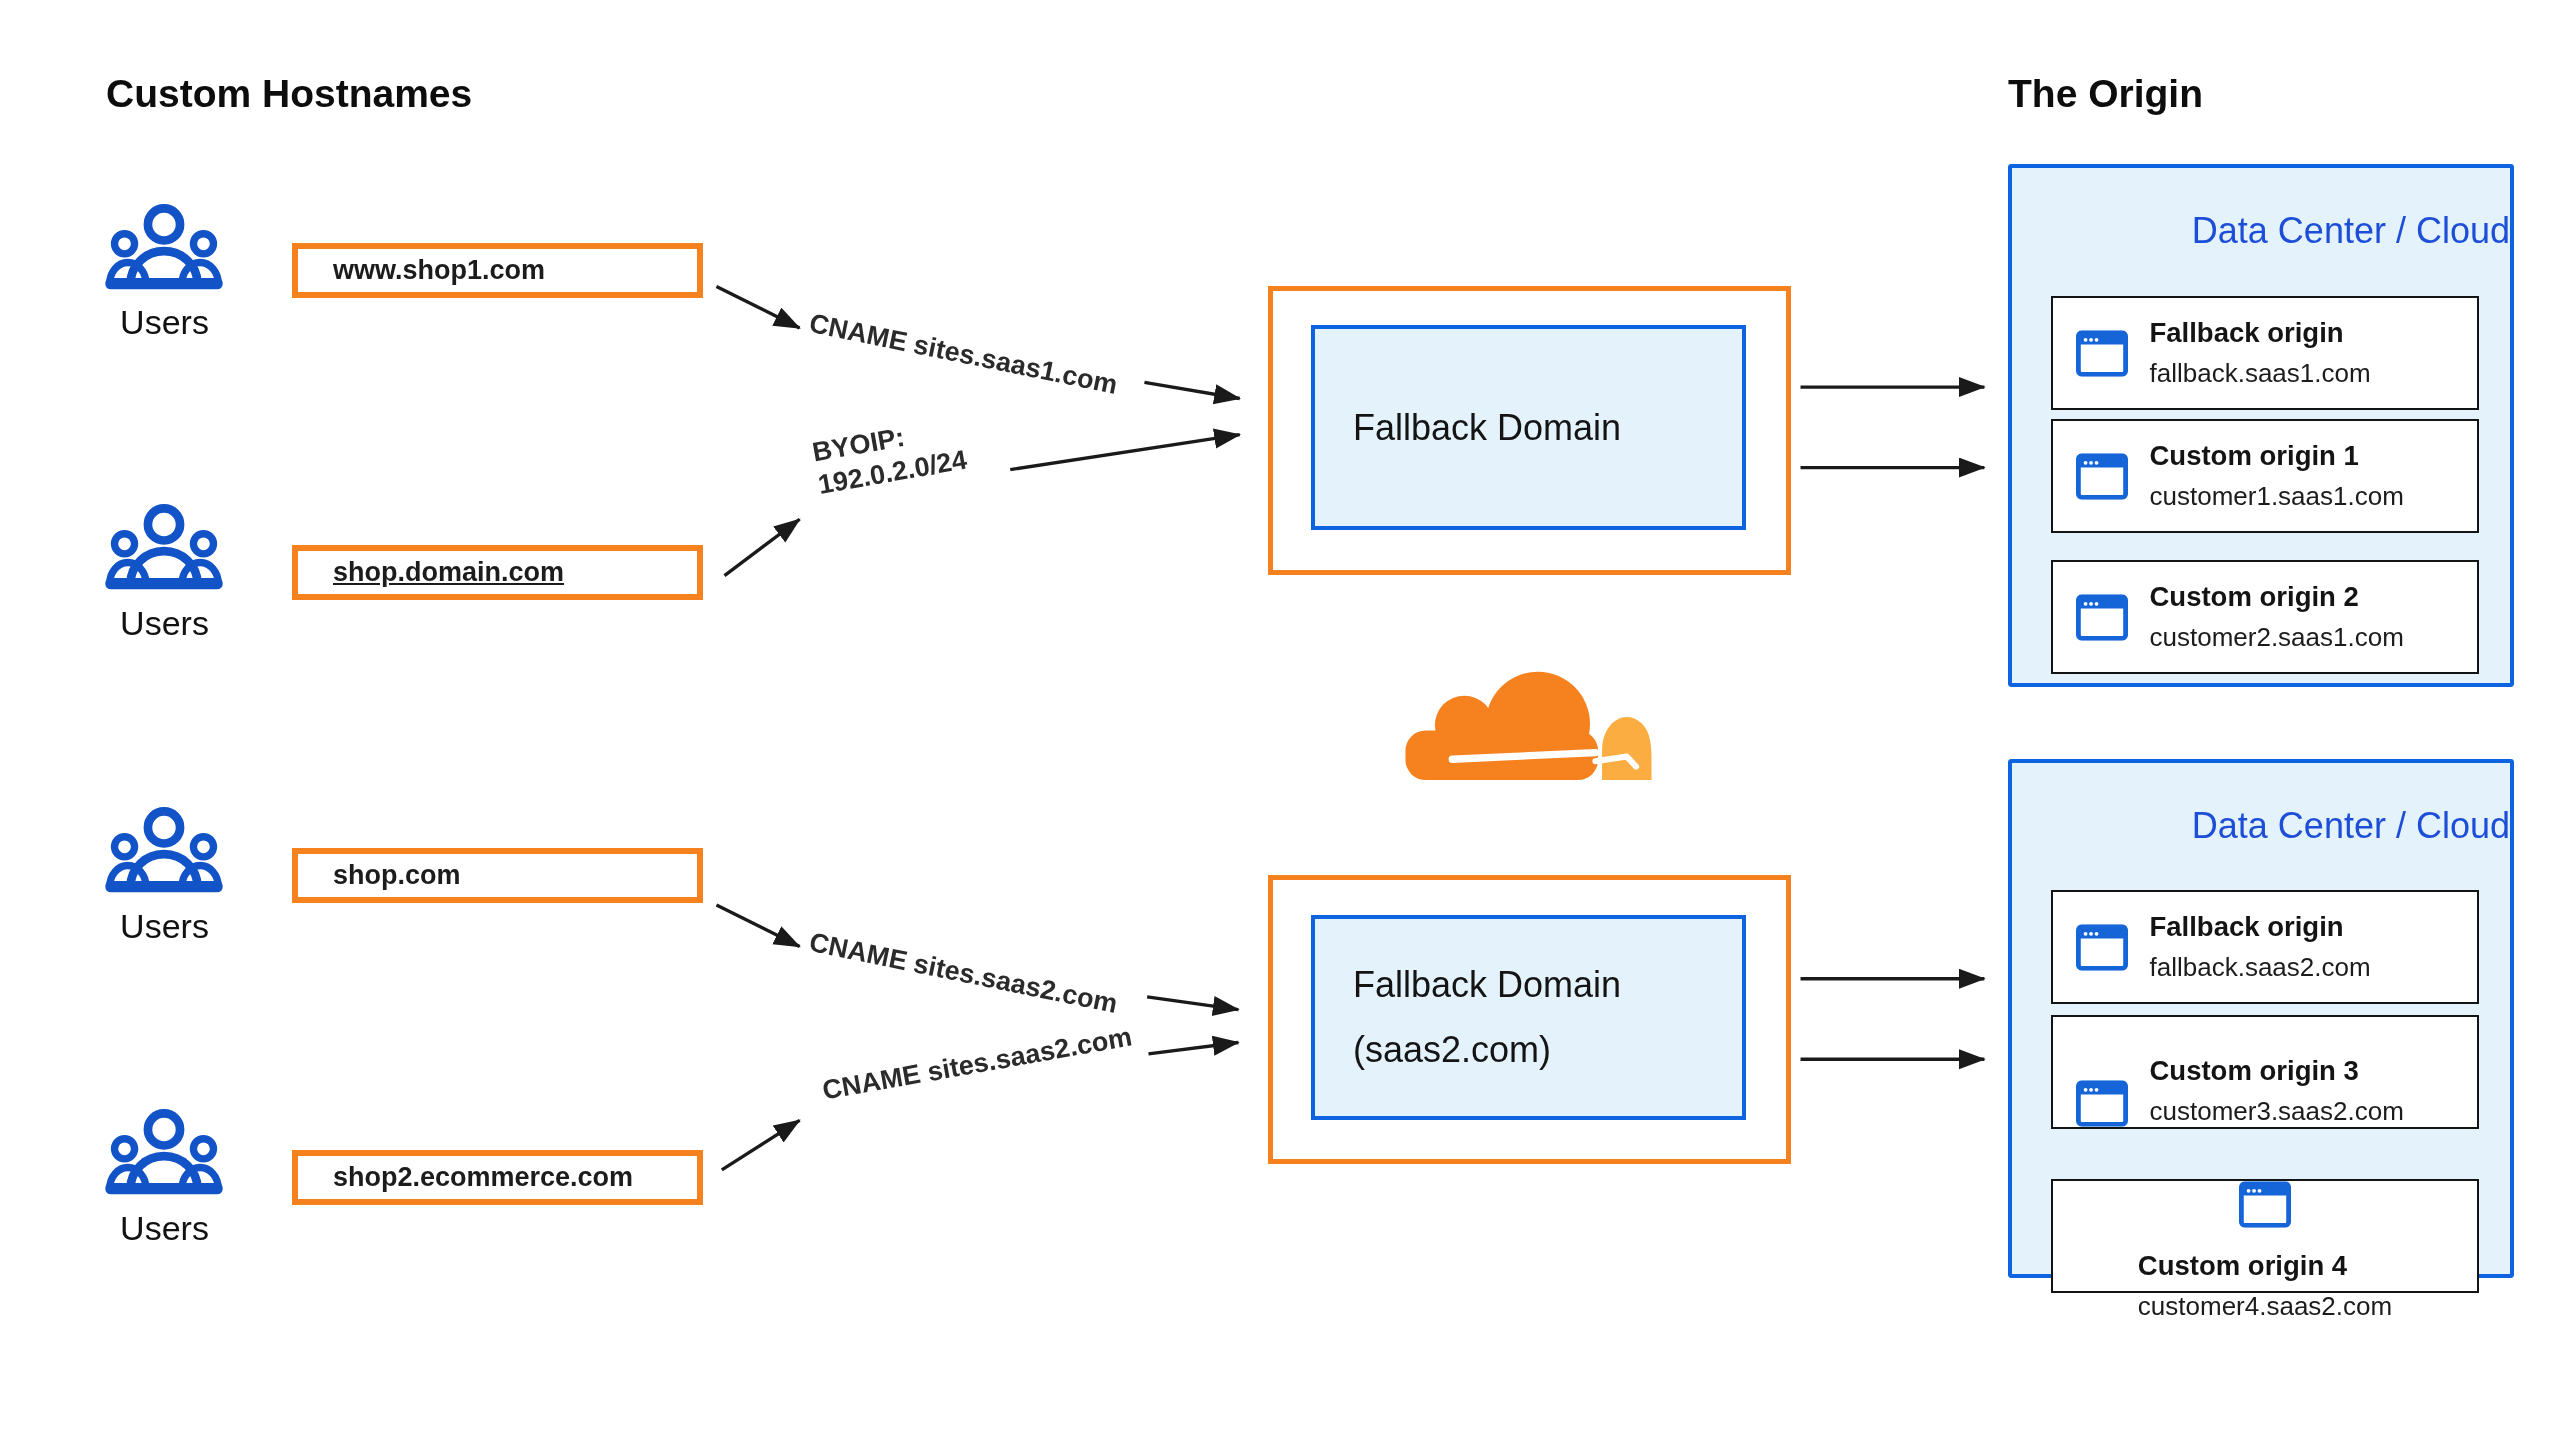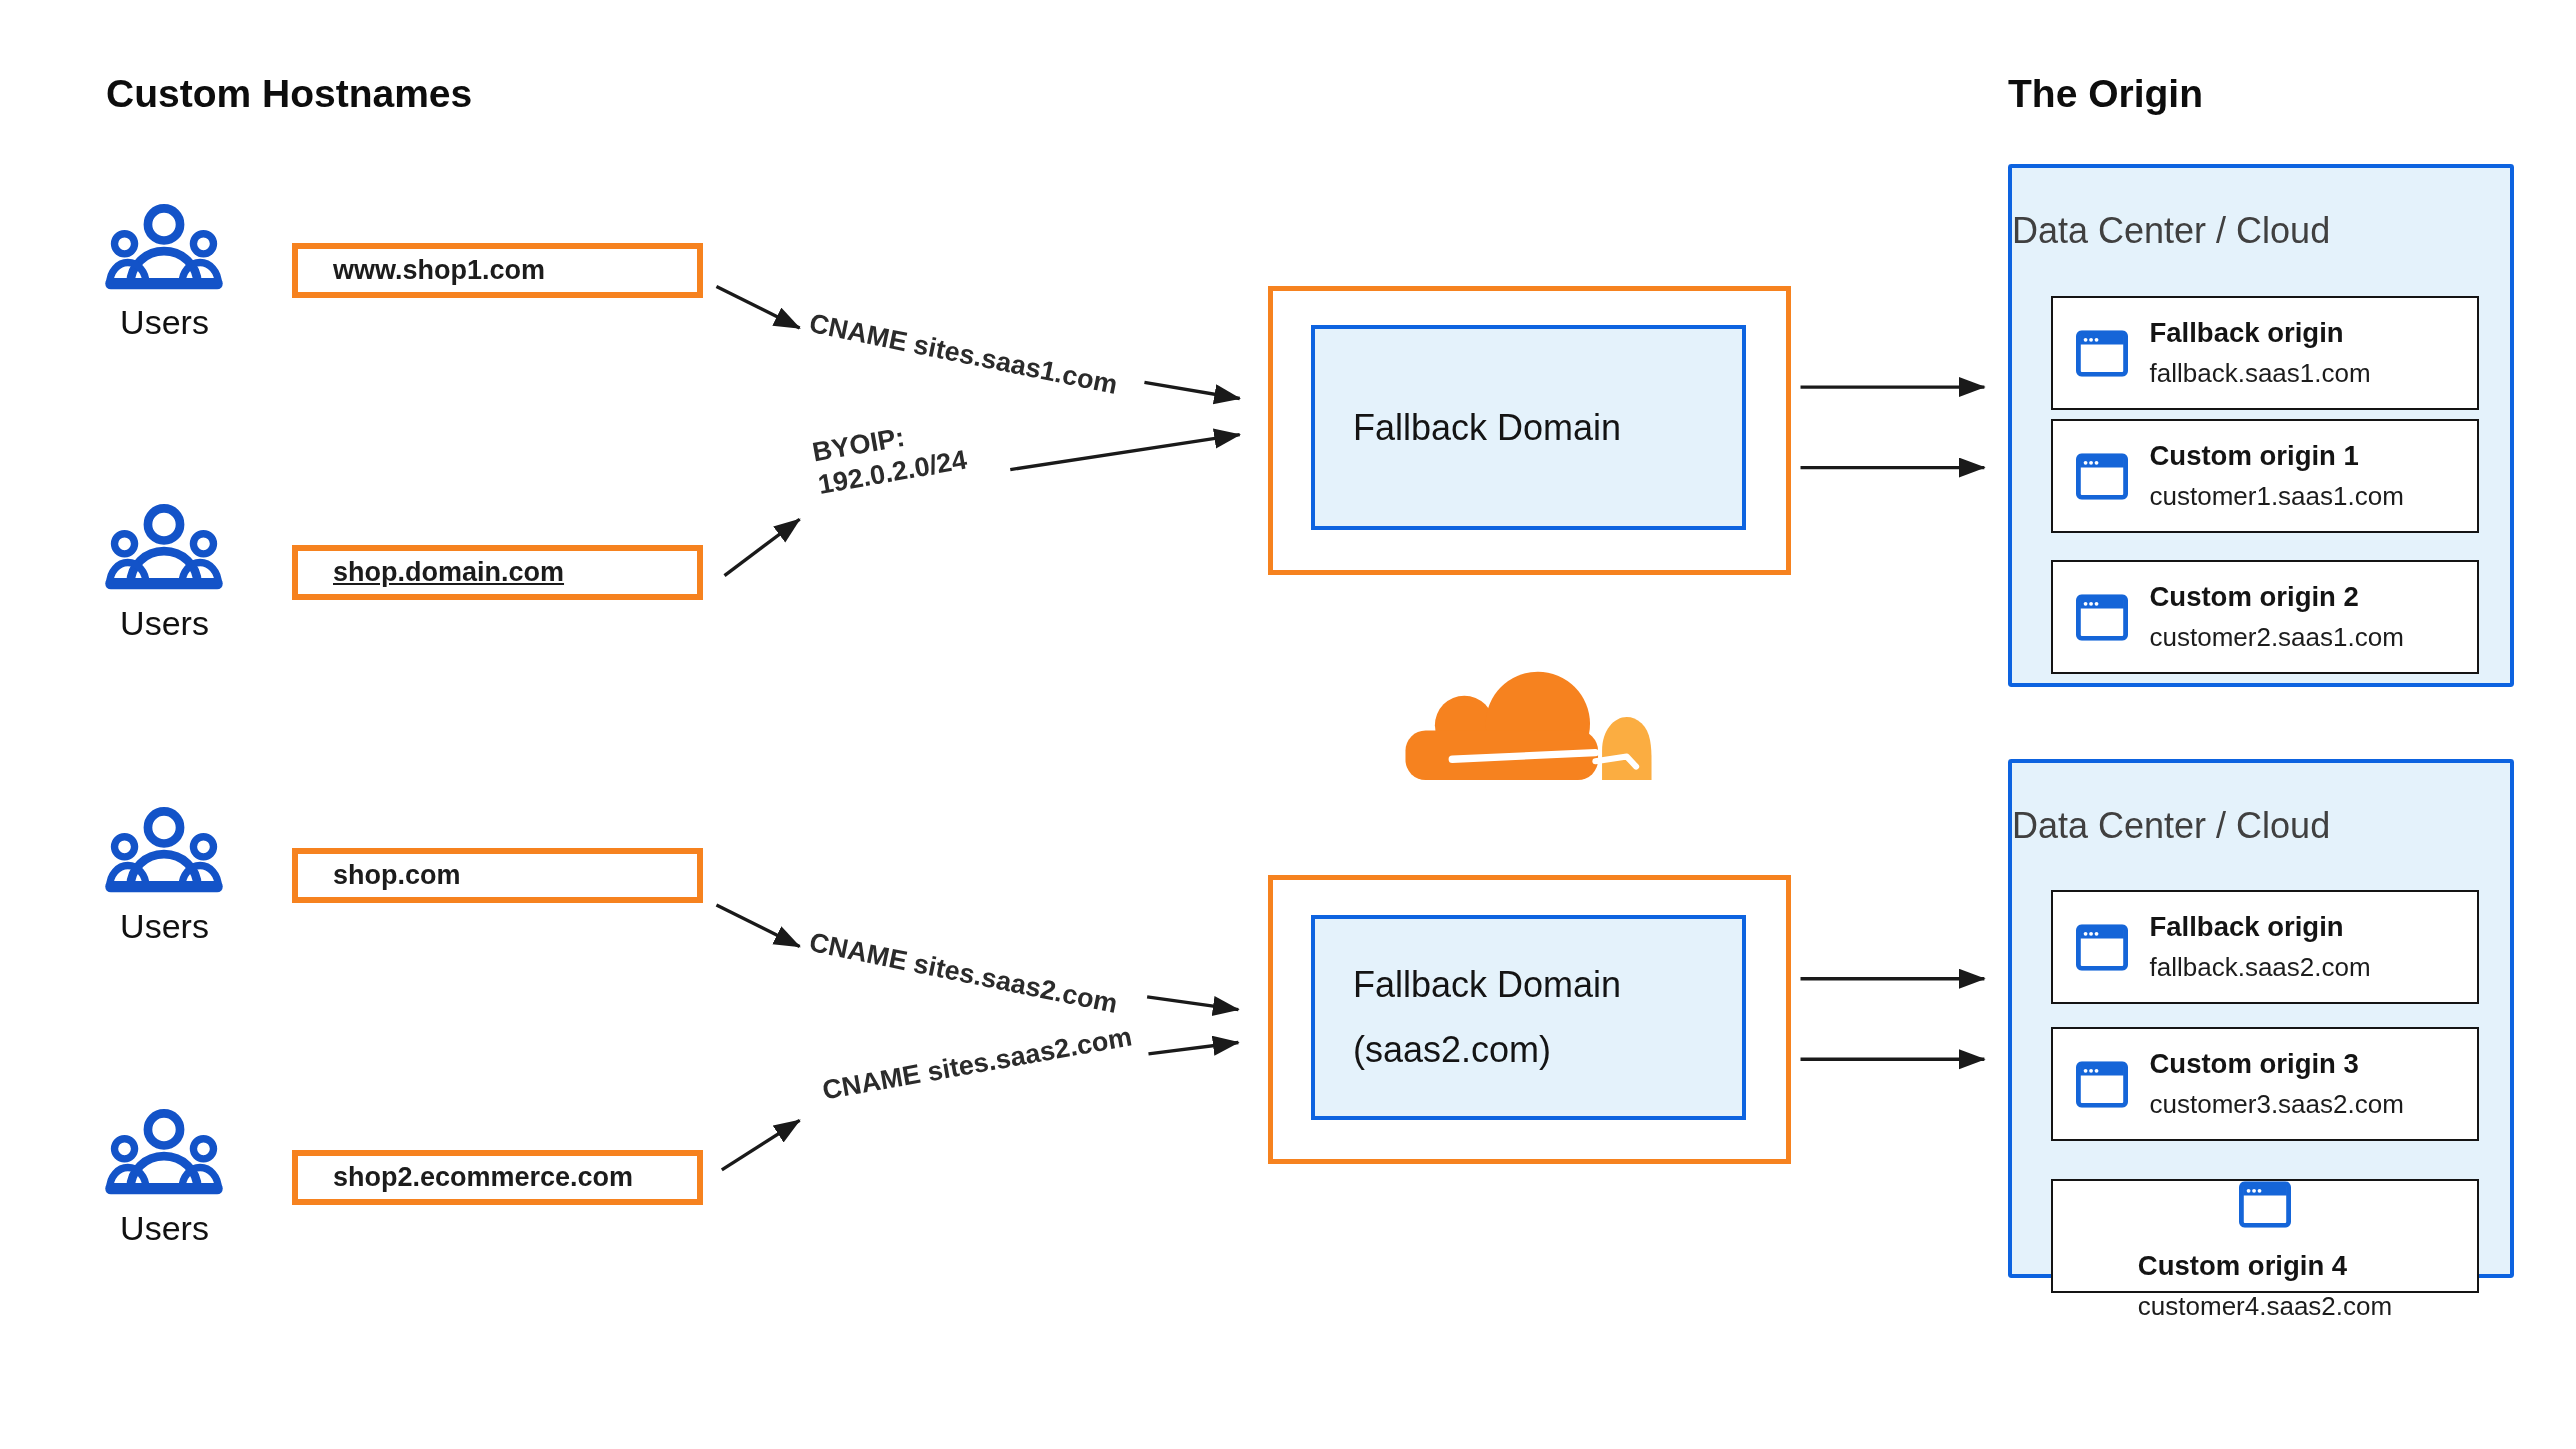--- a/index.html
+++ b/index.html
@@ -41,21 +41,21 @@
     padding-left: 38px; gap: 23px;
     font-size: 36px; font-weight: 400; color: #141414; white-space: nowrap;
   }
   .dc-box {
     width: 506px; height: 523px;
     border: 4.7px solid #0D63E0; background: #E4F2FB; border-radius: 3.4px;
   }
   .dc-box.second { height: 519px; }
   .dc-title {
     position: absolute; left: 0; top: 42px; width: 100%;
-    text-align: left; font-size: 36px; font-weight: 400; color: #404040; white-space: nowrap;
+    text-align: right; font-size: 36px; font-weight: 400; color: #1d4ed8; white-space: nowrap;
   }
   .origin-card {
     position: absolute; left: 39px; width: 428px; height: 114px;
     background: #fff; border: 2px solid #141414;
     display: flex; align-items: center; padding: 0 23px; gap: 21.5px;
   }
   .origin-icon { width: 52px; height: 47px; color: #1565D8; flex: 0 0 auto; }
   .origin-text { display: flex; flex-direction: column; gap: 9.4px; }
   .origin-name { font-size: 27.5px; font-weight: 700; color: #141414; white-space: nowrap; }
   .origin-host { font-size: 26px; font-weight: 400; color: #1c1c1c; white-space: nowrap; }
@@ -198,21 +198,21 @@
   <div class="origin-card" style="top:127px;">
     <div class="origin-icon"><svg width="52" height="47" viewBox="0 0 76 68">
           <use href="#sym-browser"></use>
         </svg></div>
     <div class="origin-text">
       <span class="origin-name">Fallback origin</span>
       <span class="origin-host">fallback.saas2.com</span>
     </div>
   </div>
 
-  <div class="origin-card" style="top:264px;">
+  <div class="origin-card" style="top:252px;align-items:flex-end;">
     <div class="origin-icon"><svg width="52" height="47" viewBox="0 0 76 68">
           <use href="#sym-browser"></use>
         </svg></div>
     <div class="origin-text">
       <span class="origin-name">Custom origin 3</span>
       <span class="origin-host">customer3.saas2.com</span>
     </div>
   </div>
 
   <div class="origin-card" style="top:416px;flex-direction:column;">

